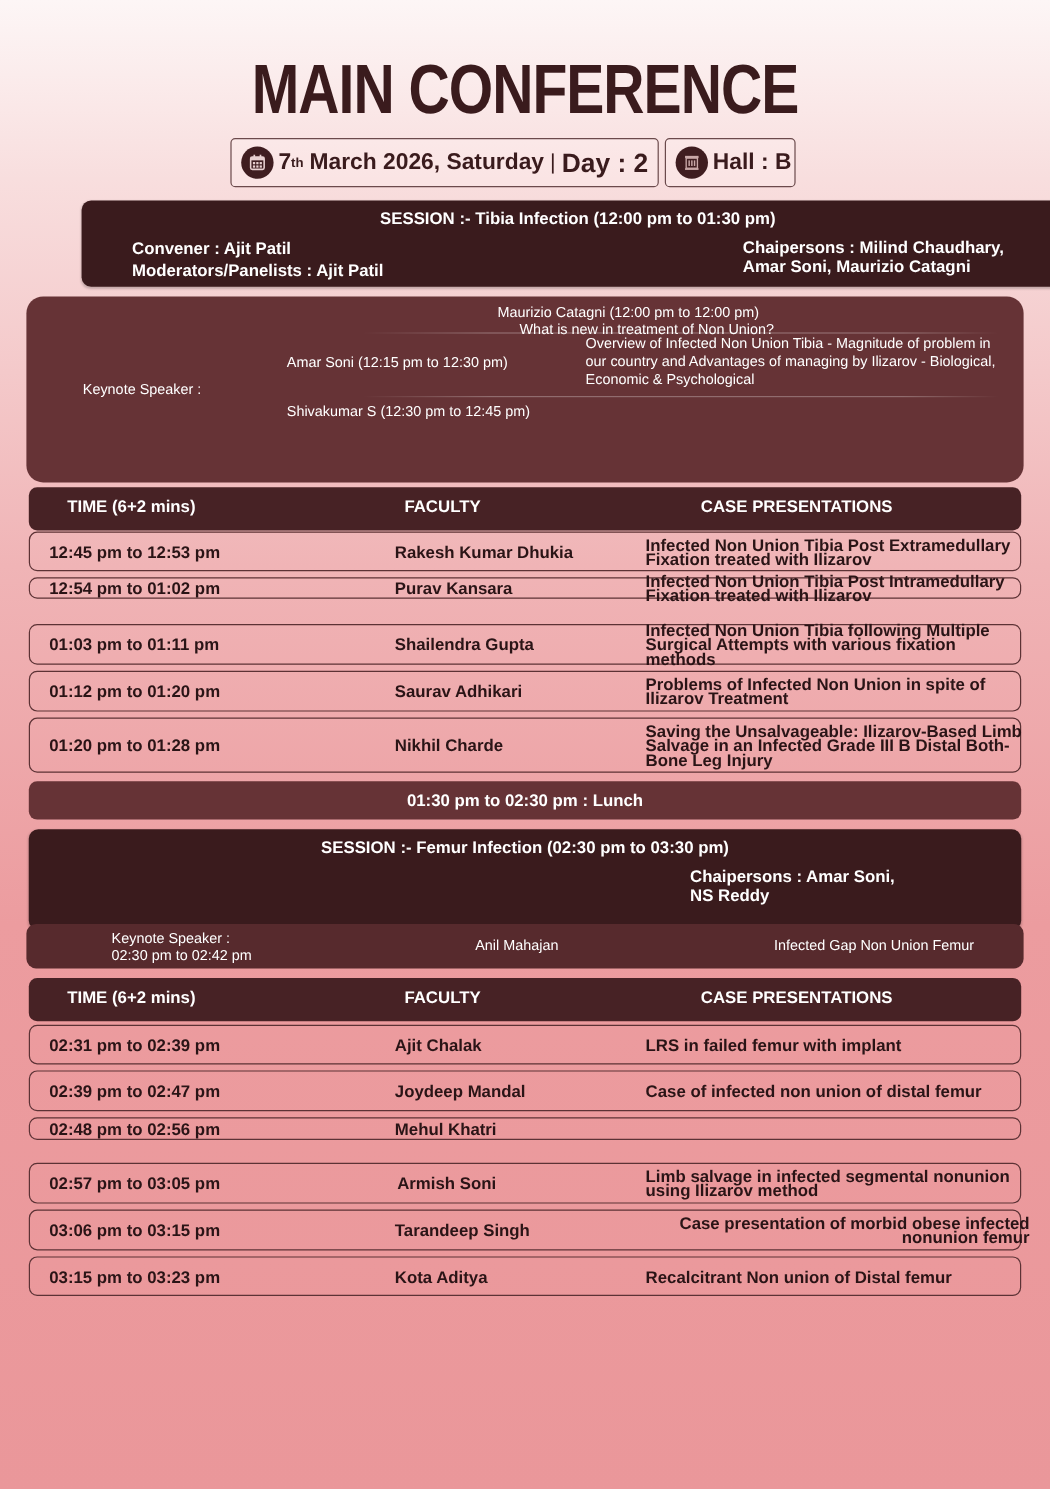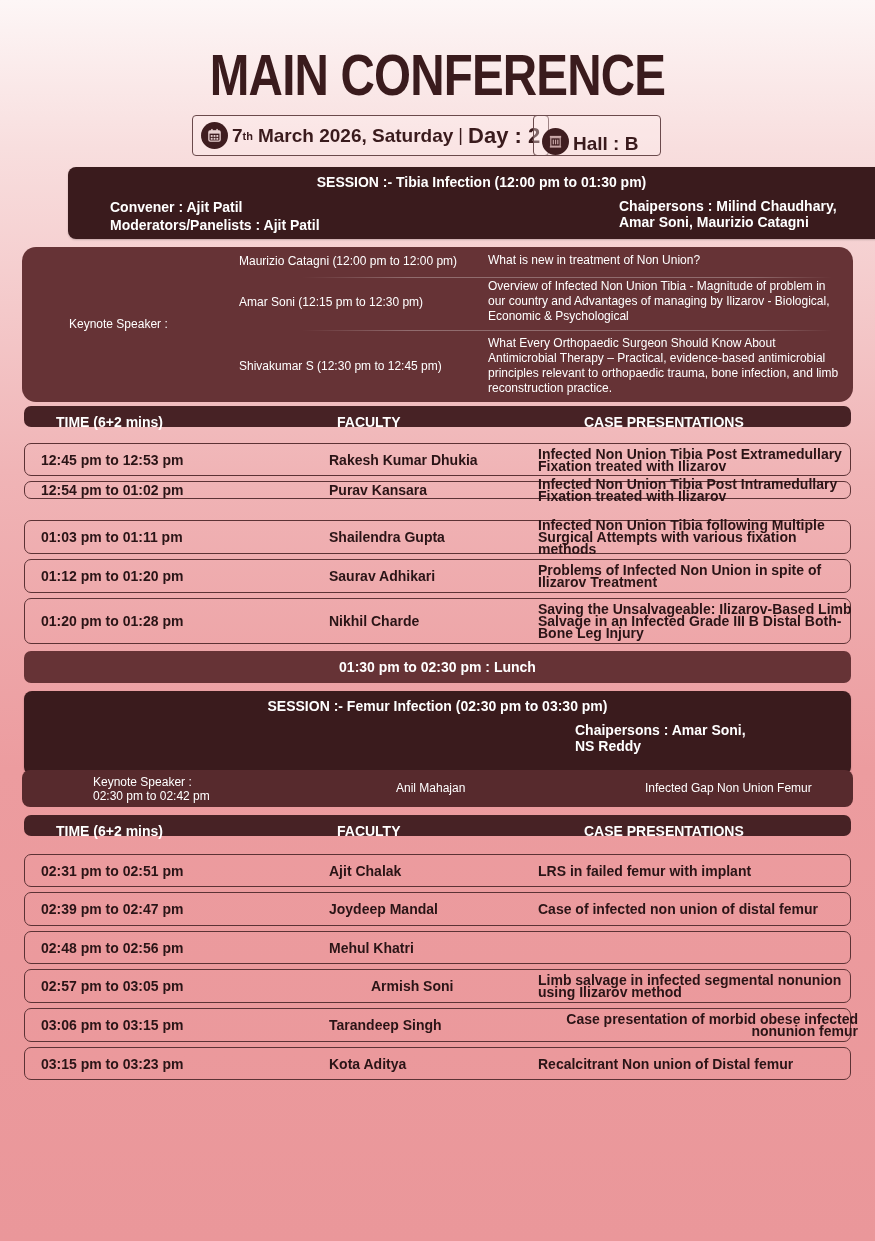--- a/index.html
+++ b/index.html
@@ -59,21 +59,21 @@
     color: #fff; font-size: 12px;
   }
   .keynote .k-label { position: absolute; left: 47px; top: 70px; }
   .k-row { position: absolute; left: 217px; width: 600px; display: flex; align-items: center; }
   .k-row .k-speaker { width: 249px; flex: none; }
   .k-row .k-topic { flex: 1; line-height: 15px; }
   .k-div { position: absolute; left: 280px; width: 530px; height: 1px;
     background: linear-gradient(90deg, rgba(255,255,255,0) 0%, rgba(255,255,255,0.28) 20%, rgba(255,255,255,0.28) 85%, rgba(255,255,255,0) 100%); }
 
   .thead {
-    position: absolute; left: 24px; width: 827px; height: 21px;
+    position: absolute; left: 24px; width: 827px; height: 36px;
     background: #472225; border-radius: 7px;
     color: #fff; font-weight: 700; font-size: 14px;
   }
   .thead span { position: absolute; top: 8px; }
 
   .row {
     position: absolute; left: 24px; width: 827px;
     border: 1.3px solid #5c3235;
     border-radius: 7px;
     color: #2a1416; font-weight: 700; font-size: 14px;
@@ -115,21 +115,21 @@
         <rect x="10" y="10.5" width="2" height="2" fill="#e8d0d0"></rect>
     </svg>
   </span>
   <span>7</span>
     <sup>th</sup>
   <span style="margin-left:5px;">March 2026, Saturday</span>
   <span class="bar">|</span>
   <span class="big">Day : 2</span>
 </div>
 
-<div class="pill" style="left:533px; width:128px;align-items:flex-end;">
+<div class="pill" style="left:554px; width:109px;">
   <span class="ico">
     <svg width="15" height="15" viewBox="0 0 16 16">
       <rect x="2" y="2" width="12" height="2" fill="#c9a8a8"></rect>
       <rect x="3" y="4" width="10" height="9" fill="none" stroke="#c9a8a8" stroke-width="1.2"></rect>
       <rect x="5" y="6" width="1.3" height="5" fill="#c9a8a8"></rect>
         <rect x="7.4" y="6" width="1.3" height="5" fill="#c9a8a8"></rect>
         <rect x="9.8" y="6" width="1.3" height="5" fill="#c9a8a8"></rect>
       <rect x="2" y="13" width="12" height="1.5" fill="#c9a8a8"></rect>
     </svg>
   </span>
@@ -143,33 +143,32 @@
     <div>Moderators/Panelists : Ajit Patil</div>
   </div>
   <div class="s-right">
     <div>Chaipersons : Milind Chaudhary,</div>
     <div>Amar Soni, Maurizio Catagni</div>
   </div>
 </div>
 
 <div class="keynote">
   <div class="k-label">Keynote Speaker :</div>
-  <div class="k-row" style="top:6px;">
+  <div class="k-row" style="top:6px;flex-direction:column;">
     <span class="k-speaker">Maurizio Catagni (12:00 pm to 12:00 pm)</span>
     <span class="k-topic">What is new in treatment of Non Union?</span>
   </div>
   <div class="k-div" style="top:30px;"></div>
   <div class="k-row" style="top:32px;">
     <span class="k-speaker">Amar Soni (12:15 pm to 12:30 pm)</span>
     <span class="k-topic">Overview of Infected Non Union Tibia - Magnitude of problem in our country and  Advantages of managing by Ilizarov -  Biological, Economic &amp; Psychological</span>
   </div>
   <div class="k-div" style="top:83px;"></div>
   <div class="k-row" style="top:89px;">
     <span class="k-speaker">Shivakumar S (12:30 pm to 12:45 pm)</span>
-    <span class="k-topic">What Every Orthopaedic Surgeon Should Know About Antimicrobial Therapy – Practical, evidence-based antimicrobial principles relevant to orthopaedic trauma, bone infection, and limb reconstruction practice.</span>
   </div>
 </div>
 
 <div class="thead" style="top:406px;">
   <span style="left:32px;">TIME (6+2 mins)</span>
   <span style="left:313px;">FACULTY</span>
   <span style="left:560px;">CASE PRESENTATIONS</span>
 </div>
 
 <div class="row" style="top:443px; height:33px;">
@@ -217,36 +216,36 @@
   <div class="k2-topic">Infected Gap Non Union Femur</div>
 </div>
 
 <div class="thead" style="top:815px;">
   <span style="left:32px;">TIME (6+2 mins)</span>
   <span style="left:313px;">FACULTY</span>
   <span style="left:560px;">CASE PRESENTATIONS</span>
 </div>
 
 <div class="row" style="top:854px; height:33px;">
-  <span class="c-time">02:31 pm to 02:51 pm</span>
+  <span class="c-time">02:31 pm to 02:39 pm</span>
   <span class="c-fac">Ajit Chalak</span>
   <span class="c-case">LRS in failed femur with implant</span>
 </div>
 <div class="row" style="top:892px; height:34px;">
   <span class="c-time">02:39 pm to 02:47 pm</span>
   <span class="c-fac">Joydeep Mandal</span>
   <span class="c-case">Case of infected non union of distal femur</span>
 </div>
-<div class="row" style="top:931px; height:33px;">
+<div class="row" style="top:931px; height:19px;">
   <span class="c-time">02:48 pm to 02:56 pm</span>
   <span class="c-fac">Mehul Khatri</span>
 </div>
 <div class="row" style="top:969px; height:34px;">
   <span class="c-time">02:57 pm to 03:05 pm</span>
-  <span class="c-fac" style="left:306px;margin-left:40px;">Armish Soni</span>
+  <span class="c-fac" style="left:306px;">Armish Soni</span>
   <span class="c-case">Limb salvage in infected segmental nonunion using Ilizarov method</span>
 </div>
 <div class="row" style="top:1008px; height:34px;text-align:right;">
   <span class="c-time">03:06 pm to 03:15 pm</span>
   <span class="c-fac">Tarandeep Singh</span>
   <span class="c-case">Case presentation of morbid obese infected nonunion femur</span>
 </div>
 <div class="row" style="top:1047px; height:33px;">
   <span class="c-time">03:15 pm to 03:23 pm</span>
   <span class="c-fac">Kota Aditya</span>

